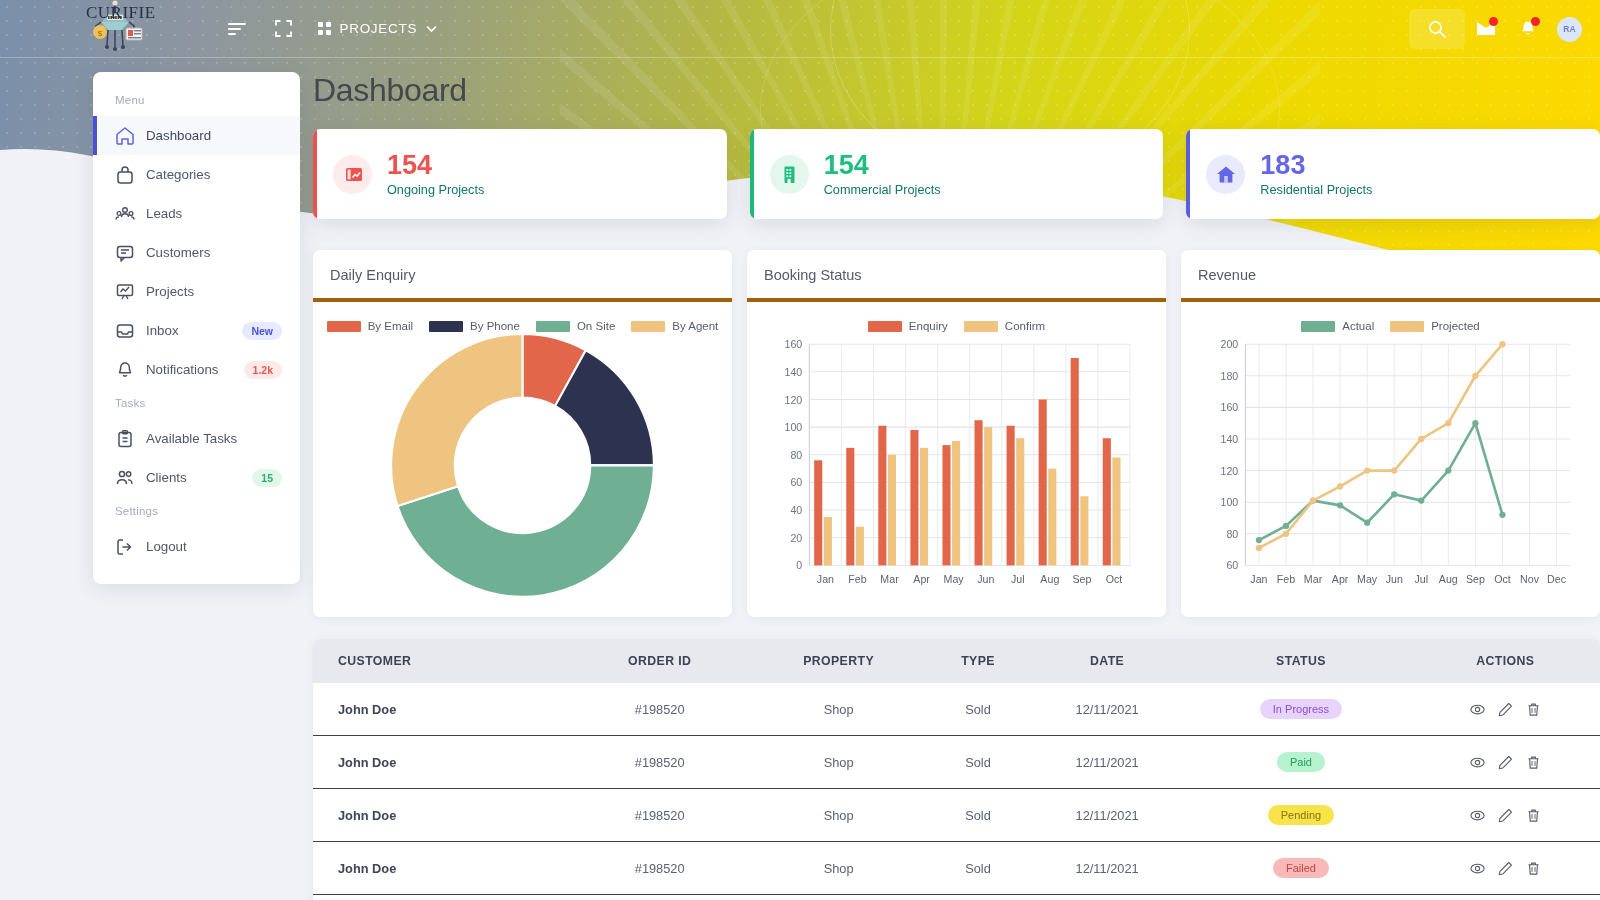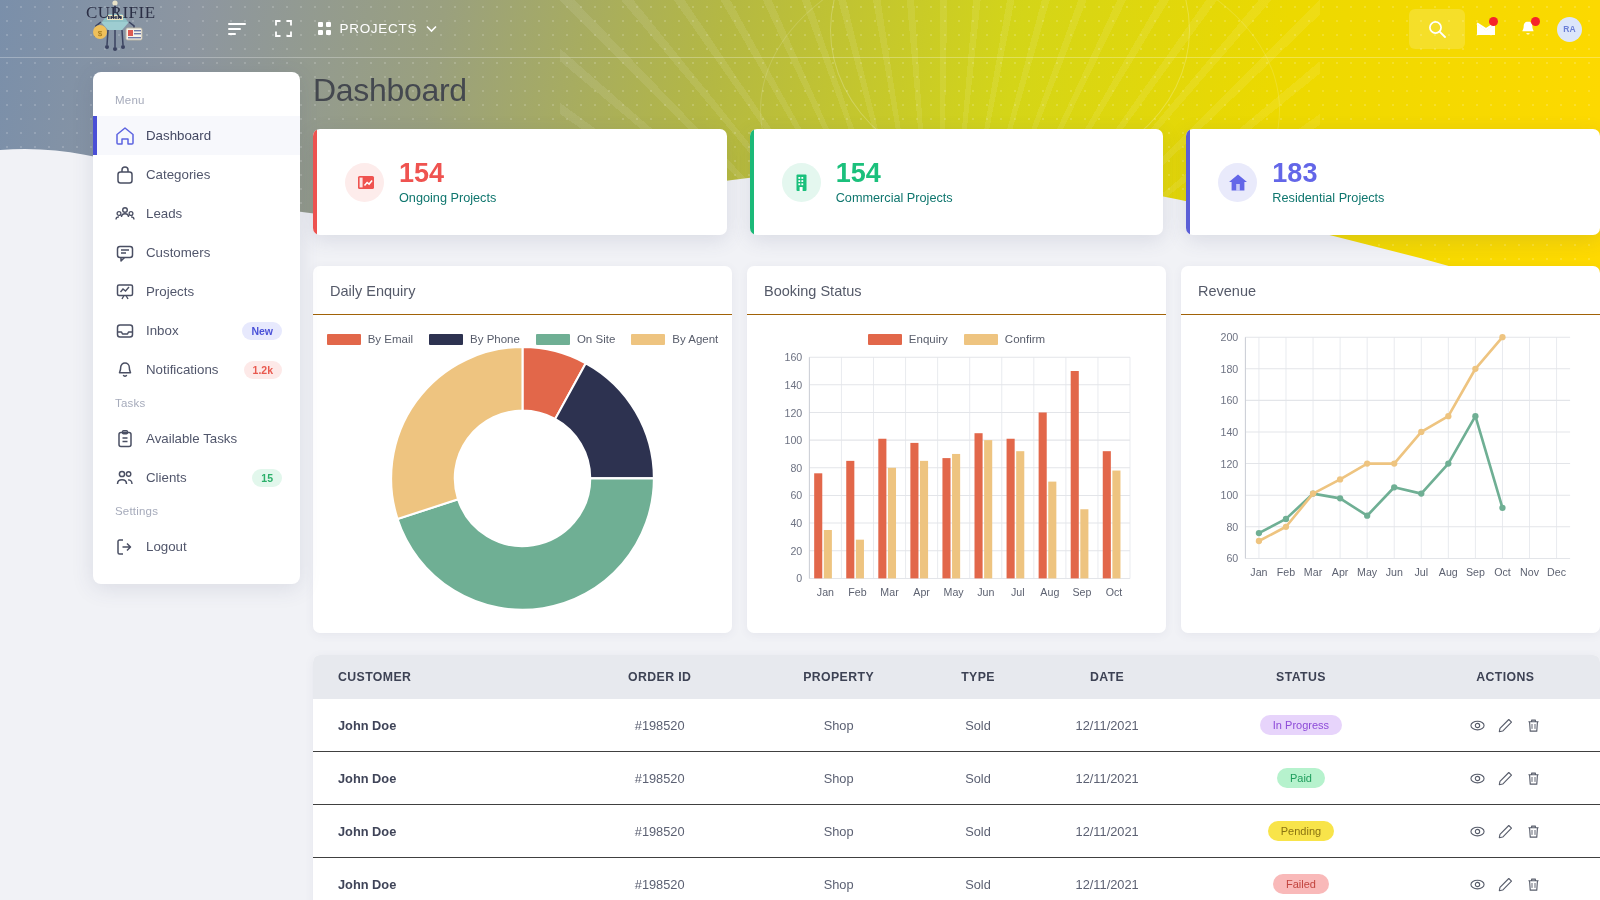--- a/index.html
+++ b/index.html
@@ -74,41 +74,41 @@
   .pill.new { background:#e7e9fd; color:#4b52d8; }
   .pill.red { background:#fde9e8; color:#e8594f; }
   .pill.grn { background:#e2f7ec; color:#2cb06a; }
 
   
   .main { position:absolute; left:313px; top:0; width:1287px; z-index:10; }
   .page-title { font-size:32px; color:#44484f; font-weight:400; margin-top:72px; margin-bottom:20px;
                 letter-spacing:-.3px; }
 
   .stats { display:flex; gap:23px; }
-  .stat { flex:1; background:#fff; border-radius:7px; height:106px; display:flex; align-items:center;
-          padding-left:32px; box-shadow:0 5px 20px rgba(70,80,120,.14); position:relative;
+  .stat { flex:1; background:#fff; border-radius:7px; height:90px; display:flex; align-items:center;
+          padding-left:20px; box-shadow:0 5px 20px rgba(70,80,120,.14); position:relative;
           overflow:hidden; }
   .stat::before { content:""; position:absolute; left:0; top:0; bottom:0; width:4px; }
   .stat.c0::before{background:#ef5350;} .stat.c1::before{background:#2f6fd0;}
   .stat.c2::before{background:#1bb978;} .stat.c3::before{background:#5b5fd6;}
   .stat .round { width:39px; height:39px; border-radius:50%; display:flex; align-items:center;
                  justify-content:center; flex:none; }
   .stat.c0 .round{background:#fdeceb;} .stat.c1 .round{background:#e8f0fc;}
   .stat.c2 .round{background:#e4f7ef;} .stat.c3 .round{background:#e9eafb;}
   .stat .txt { margin-left:15px; }
   .stat .num { font-size:27px; font-weight:bold; line-height:1.1; }
   .stat.c0 .num{color:#ef5350;} .stat.c1 .num{color:#2f7fe0;}
   .stat.c2 .num{color:#1bc07c;} .stat.c3 .num{color:#6366e8;}
   .stat .cap { font-size:12.7px; color:#0f766e; margin-top:3px; }
 
   
   .charts { display:flex; gap:15px; margin-top:31px; }
   .card { background:#fff; border-radius:7px; box-shadow:0 2px 10px rgba(80,90,130,.07);
           flex:1; height:367px; display:flex; flex-direction:column; }
-  .card-hd { font-size:14.5px; color:#555a69; padding:17px 0 15px 17px; border-bottom:1px solid #a16207; }
+  .card-hd { font-size:14.5px; color:#555a69; padding:17px 0 15px 17px; border-bottom:4px solid #a16207; }
   .card-bd { flex:1; position:relative; padding:10px 12px 8px 12px; }
   .legend { display:flex; justify-content:center; gap:16px; align-items:center; padding-top:8px; }
   .legend .li { display:flex; align-items:center; gap:7px; }
   .legend .sw { width:34px; height:11px; border-radius:1px; }
   .legend .lt { font-size:11.5px; color:#585d6b; }
 
   
   .tablecard { margin-top:22px; background:#fff; border-radius:7px;
                box-shadow:0 2px 10px rgba(80,90,130,.07); overflow:hidden; }
   table { width:100%; border-collapse:collapse; }
@@ -492,20 +492,30 @@
             <rect x="329.14000000000004" y="104.65" width="7.98" height="125.35" fill="#e2674a"></rect>
             <rect x="338.62000000000006" y="123.72500000000001" width="7.98" height="106.27499999999999" fill="#eec480"></rect>
             <text x="340.20000000000005" y="247" text-anchor="middle" font-size="10.5" fill="#5d6271" font-family="Liberation Sans, sans-serif">Oct</text>
           </svg>
       </div>
     </div>
 
     <div class="card">
       <div class="card-hd">Revenue</div>
       <div class="card-bd">
+        <div class="legend" id="lg-line">
+            <div class="li">
+              <span class="sw" style="background:#6faf94"></span>
+              <span class="lt">Actual</span>
+            </div>
+            <div class="li">
+              <span class="sw" style="background:#eec480"></span>
+              <span class="lt">Projected</span>
+            </div>
+          </div>
         <svg id="lines" viewBox="0 0 370 272" style="width:100%;height:276px;">
             <line x1="348.6666666666667" x2="348.6666666666667" y1="12" y2="230" stroke="#e9ebef" stroke-width="1"></line>
             <line x1="322" x2="322" y1="12" y2="230" stroke="#e9ebef" stroke-width="1"></line>
             <line x1="295.3333333333333" x2="295.3333333333333" y1="12" y2="230" stroke="#e9ebef" stroke-width="1"></line>
             <line x1="268.6666666666667" x2="268.6666666666667" y1="12" y2="230" stroke="#e9ebef" stroke-width="1"></line>
             <line x1="242.00000000000003" x2="242.00000000000003" y1="12" y2="230" stroke="#e9ebef" stroke-width="1"></line>
             <line x1="215.33333333333334" x2="215.33333333333334" y1="12" y2="230" stroke="#e9ebef" stroke-width="1"></line>
             <line x1="188.66666666666669" x2="188.66666666666669" y1="12" y2="230" stroke="#e9ebef" stroke-width="1"></line>
             <line x1="162.00000000000003" x2="162.00000000000003" y1="12" y2="230" stroke="#e9ebef" stroke-width="1"></line>
             <line x1="135.33333333333334" x2="135.33333333333334" y1="12" y2="230" stroke="#e9ebef" stroke-width="1"></line>

